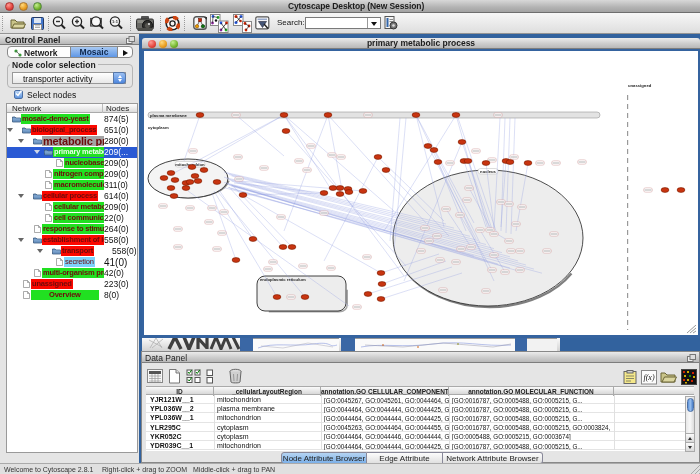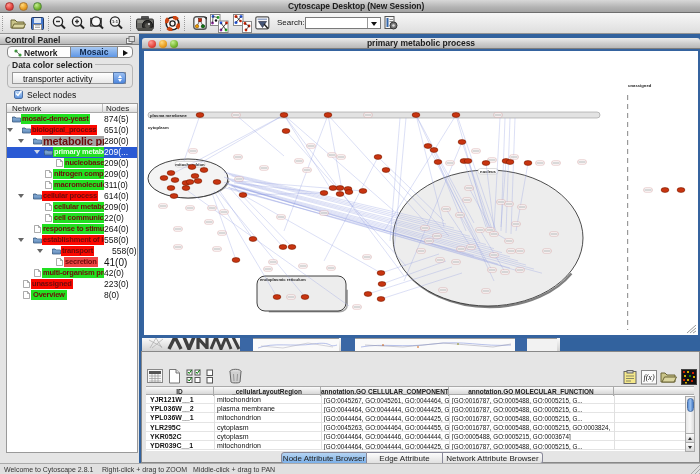--- a/index.html
+++ b/index.html
@@ -146,21 +146,21 @@
         <circle cx="2" cy="2" r="1.6" fill="#3a9a3a"></circle>
         <circle cx="6" cy="6" r="1.6" fill="#3a9a3a"></circle>
         <path d="M2 2 L6 6" stroke="#555" stroke-width="0.8"></path>
       </svg>
     <span class="abs" style="left:16px;top:1px;font-size:8.5px;font-weight:bold;color:#222">Network</span>
     <div class="abs" style="left:62px;top:0;width:48px;height:10px;background:linear-gradient(#a8c9f2,#5f97e6);border-left:1px solid #888;border-right:1px solid #888;text-align:center;font-size:8.5px;font-weight:bold;color:#102a50;line-height:10px">Mosaic</div>
     <div class="abs" style="right:4px;top:2.5px;width:0;height:0;border-top:3.5px solid transparent;border-bottom:3.5px solid transparent;border-left:5px solid #111"></div>
   </div>
 
   <div class="abs" style="left:7px;top:30px;width:126px;height:24px;border:1px solid #b5b5b5;border-radius:4px"></div>
-  <div class="abs" style="left:10px;top:26px;background:#e5e5e5;padding:0 2px;font-size:8.5px;font-weight:bold;color:#222">Data color selection</div>
+  <div class="abs" style="left:10px;top:26px;background:#e5e5e5;padding:0 2px;font-size:8.5px;font-weight:bold;color:#222">Node color selection</div>
   <div class="abs" style="left:12px;top:38px;width:114px;height:12px;background:linear-gradient(#fff,#e8e8e8);border:1px solid #999;border-radius:0">
     <span class="abs" style="left:10px;top:1px;font-size:8.5px;color:#111">transporter activity</span>
     <div class="abs" style="right:-1px;top:-1px;width:13px;height:12px;border-radius:0 3px 3px 0;background:linear-gradient(#9cc0f2,#4d86dd);border:1px solid #5577aa">
       <div class="abs" style="left:3.5px;top:1.5px;width:0;height:0;border-left:2.5px solid transparent;border-right:2.5px solid transparent;border-bottom:3.5px solid #fff"></div>
       <div class="abs" style="left:3.5px;bottom:1.5px;width:0;height:0;border-left:2.5px solid transparent;border-right:2.5px solid transparent;border-top:3.5px solid #fff"></div>
     </div>
   </div>
   <div class="abs" style="left:14px;top:56px;width:9px;height:9px;background:linear-gradient(#bcd6f5,#5e95e0);border:1px solid #4a6fa5;border-radius:2px">
     <svg width="9" height="9" style="position:absolute;left:-1px;top:-2px">
         <path d="M2 4.5 L4 6.5 L7.5 1.5" stroke="#fff" stroke-width="1.4" fill="none"></path>
@@ -283,21 +283,21 @@
             <path d="M0.5 4 H8.5" stroke="#8fb3d9" stroke-width="0.8"></path>
           </svg>
    <span style="position:absolute;left:46px;top:0.5px;max-width:51px;overflow:hidden;white-space:nowrap;display:inline-block;background:#fb0800;color:#6e0b0b;font-weight:bold;font-size:7.5px;letter-spacing:-0.2px;padding:0 1px;line-height:10px">transport</span>
    <span style="position:absolute;left:97px;top:0.5px;font-size:8.5px;color:#111;line-height:10px">558(0)</span>
   </div>
         <div style="position:absolute;left:0;top:143.7px;width:130px;height:11px;">
    <svg style="position:absolute;left:49px;top:1.5px" width="7" height="8">
             <path d="M0.5 0.5 H4.5 L6.5 2.5 V7.5 H0.5 Z" fill="#fff" stroke="#888" stroke-width="0.7"></path>
             <path d="M4.5 0.5 V2.5 H6.5" fill="none" stroke="#888" stroke-width="0.7"></path>
           </svg>
-   <span style="position:absolute;left:57px;top:0.5px;max-width:40px;overflow:hidden;white-space:nowrap;display:inline-block;background:#ef4444;color:#6e0b0b;font-weight:bold;font-size:7.5px;letter-spacing:-0.2px;padding:0 1px;line-height:10px">secretion</span>
+   <span style="position:absolute;left:57px;top:0.5px;max-width:40px;overflow:hidden;white-space:nowrap;display:inline-block;background:#7dd3fc;color:#6e0b0b;font-weight:normal;font-size:7.5px;letter-spacing:-0.2px;padding:0 1px;line-height:10px">secretion</span>
    <span style="position:absolute;left:97px;top:1px;font-size:10px;color:#111;line-height:10px">41(0)</span>
   </div>
         <div style="position:absolute;left:0;top:154.7px;width:130px;height:11px;">
    <svg style="position:absolute;left:27px;top:1.5px" width="7" height="8">
             <path d="M0.5 0.5 H4.5 L6.5 2.5 V7.5 H0.5 Z" fill="#fff" stroke="#888" stroke-width="0.7"></path>
             <path d="M4.5 0.5 V2.5 H6.5" fill="none" stroke="#888" stroke-width="0.7"></path>
           </svg>
    <span style="position:absolute;left:35px;top:0.5px;max-width:62px;overflow:hidden;white-space:nowrap;display:inline-block;background:#21e021;color:#6e0b0b;font-weight:bold;font-size:7.5px;letter-spacing:-0.2px;padding:0 1px;line-height:10px">multi-organism pro</span>
    <span style="position:absolute;left:97px;top:0.5px;font-size:8.5px;color:#111;line-height:10px">42(0)</span>
   </div>
@@ -307,21 +307,21 @@
             <path d="M4.5 0.5 V2.5 H6.5" fill="none" stroke="#888" stroke-width="0.7"></path>
           </svg>
    <span style="position:absolute;left:24px;top:0.5px;max-width:73px;overflow:hidden;white-space:nowrap;display:inline-block;background:#fb0800;color:#6e0b0b;font-weight:bold;font-size:7.5px;letter-spacing:-0.2px;padding:0 1px;line-height:10px">unassigned</span>
    <span style="position:absolute;left:97px;top:0.5px;font-size:8.5px;color:#111;line-height:10px">223(0)</span>
   </div>
         <div style="position:absolute;left:0;top:176.7px;width:130px;height:11px;">
    <svg style="position:absolute;left:16px;top:1.5px" width="7" height="8">
             <path d="M0.5 0.5 H4.5 L6.5 2.5 V7.5 H0.5 Z" fill="#fff" stroke="#888" stroke-width="0.7"></path>
             <path d="M4.5 0.5 V2.5 H6.5" fill="none" stroke="#888" stroke-width="0.7"></path>
           </svg>
-   <span style="position:absolute;left:24px;top:0.5px;max-width:73px;overflow:hidden;white-space:nowrap;display:inline-block;background:#21e021;color:#6e0b0b;font-weight:bold;font-size:7.5px;letter-spacing:-0.2px;padding:0 2px;line-height:10px">Overview</span>
+   <span style="position:absolute;left:24px;top:0.5px;max-width:73px;overflow:hidden;white-space:nowrap;display:inline-block;background:#21e021;color:#6e0b0b;font-weight:bold;font-size:7.5px;letter-spacing:-0.2px;padding:0 18px;line-height:10px">Overview</span>
    <span style="position:absolute;left:97px;top:0.5px;font-size:8.5px;color:#111;line-height:10px">8(0)</span>
   </div>
       </div>
   </div>
 </div>
 
 <div class="abs" style="left:139px;top:34px;width:561px;height:429px;background:#32629e">
 
   <div class="abs" style="left:3px;top:303px;width:418px;height:14px;background:linear-gradient(#fdfdfd,#d2d2d2)"></div>
   <div class="abs" style="left:101px;top:303px;width:13px;height:14px;background:#3a67a5"></div>
@@ -638,20 +638,27 @@
             <ellipse cx="537" cy="139" rx="3.9" ry="2.4" fill="#c83410" stroke="#7a1c00" stroke-width="0.6"></ellipse>
           </svg>
         <svg class="abs" style="right:1px;bottom:1px" width="11" height="9">
             <path d="M10 0 L1 8 M10 3 L4 8 M10 6 L7 8" stroke="#999" stroke-width="1"></path>
           </svg>
       </div>
     </div>
   </div>
 
   <div class="abs" style="left:2px;top:317px;width:559px;height:112px;background:#e5e5e5;border:1px solid #888">
+    <div class="tb" style="height:11px;position:relative">
+      <span style="position:absolute;left:3px;top:1px;font-size:8.5px;color:#222">Data Panel</span>
+      <svg style="position:absolute;right:3px;top:1.5px" width="9" height="8">
+          <rect x="0.5" y="2.5" width="5.5" height="5" fill="#eee" stroke="#777"></rect>
+          <rect x="3" y="0.5" width="5.5" height="5" fill="#ddd" stroke="#777"></rect>
+        </svg>
+    </div>
 
     <svg class="abs" style="left:5px;top:17px" width="16" height="15">
         <rect x="0.5" y="0.5" width="15" height="13" fill="#f8f8f8" stroke="#888"></rect>
         <rect x="2" y="2" width="12" height="3" fill="#555"></rect>
         <path d="M2 7 H14 M2 9.5 H14 M2 12 H14 M5 5 V13 M8 5 V13 M11 5 V13" stroke="#999" stroke-width="0.7"></path>
       </svg>
     <svg class="abs" style="left:25px;top:17px" width="15" height="15">
         <path d="M2.5 0.5 H9 L12.5 4 V14 H2.5 Z" fill="#fff" stroke="#777"></path>
         <path d="M9 0.5 L9 4 L12.5 4" fill="#ddd" stroke="#777"></path>
       </svg>

